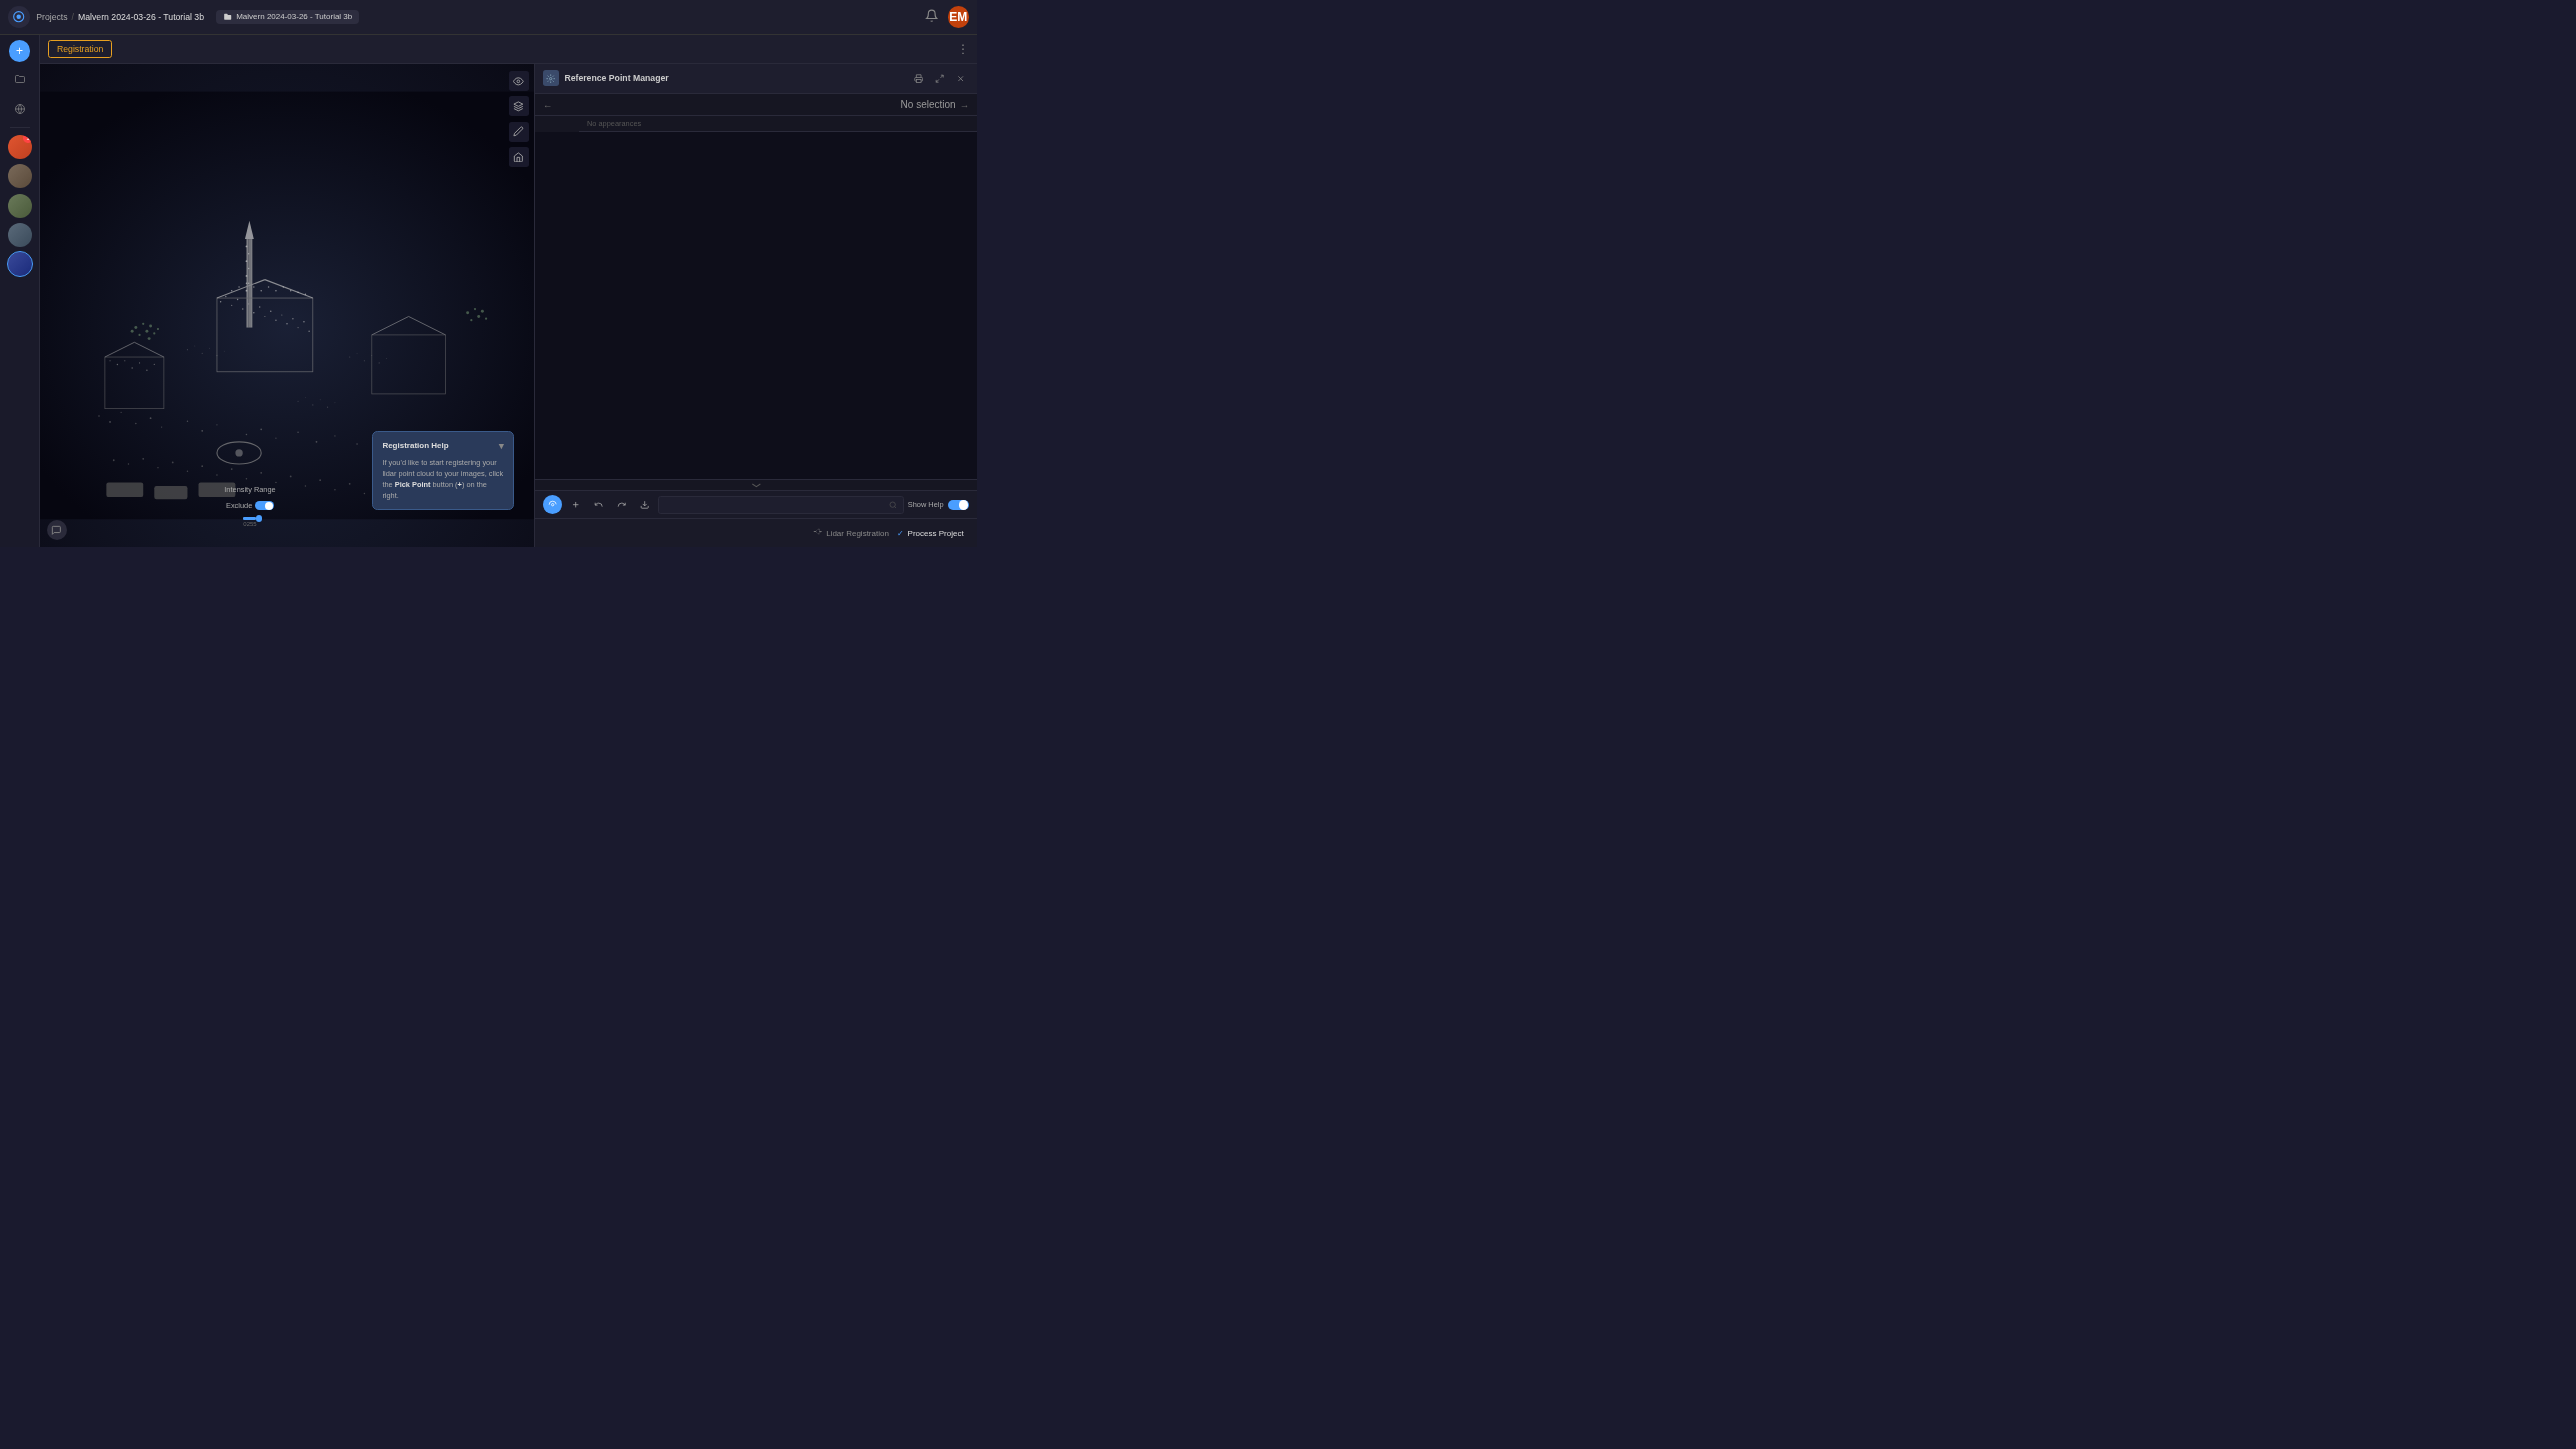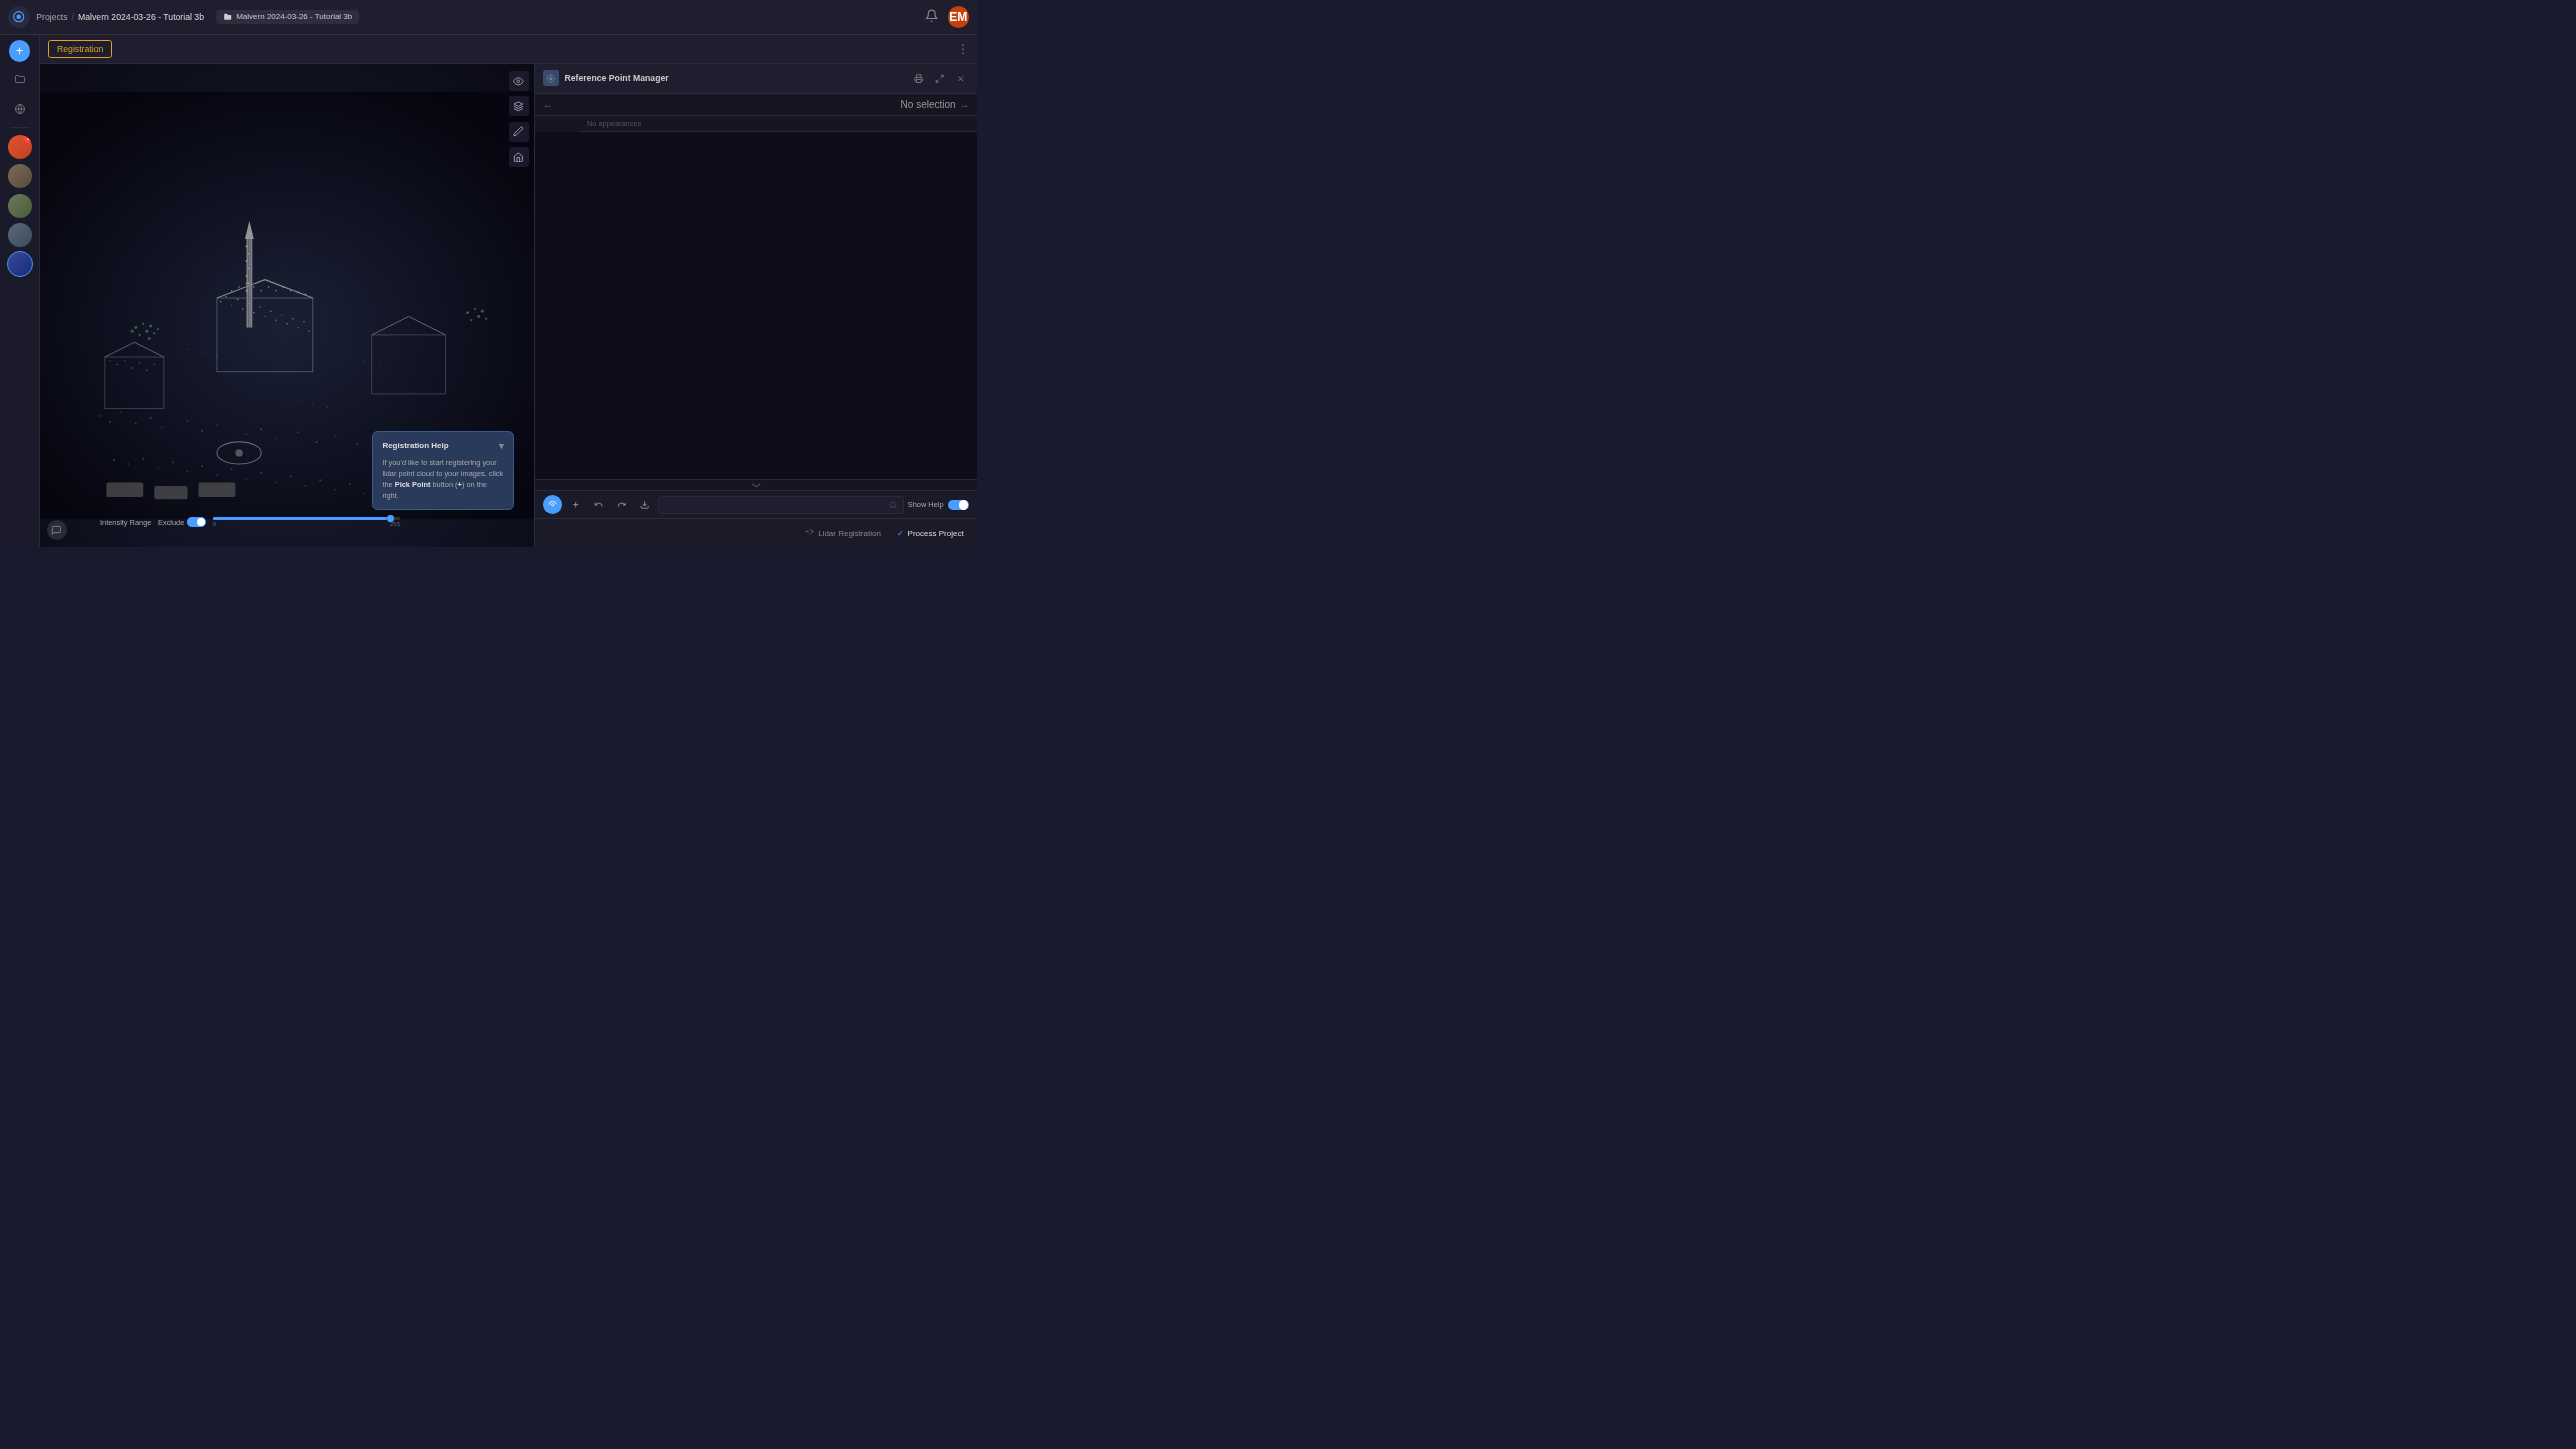--- a/index.html
+++ b/index.html
@@ -349,21 +349,21 @@
       padding: 5.4px 8px;
       font-size: 7.4px; color: #666;
       border-top: 0.7px solid #2a2a3a;
       text-align: center; line-height: 1.5;
     }
     .rpm-status .highlight { color: #aaa; }
 
     
     .footer-actions {
       display: flex; align-items: center; justify-content: flex-end;
-      padding: 5.4px 9.4px; gap: 8px;
+      padding: 5.4px 9.4px; gap: 0;
       border-top: 0.7px solid #2a2a3a;
       background: #1a1a28;
     }
     .footer-btn {
       display: flex; align-items: center; gap: 4px;
       font-size: 8px; color: #888;
       cursor: pointer;
       padding: 2.7px 4px; border-radius: 2.7px;
     }
     .footer-btn.primary-action { color: #ddd; }
@@ -679,21 +679,21 @@
         <div class="reg-help-popup">
           <div class="reg-help-header">
             <span>Registration Help</span>
             <span class="chevron">▾</span>
           </div>
           <div class="reg-help-text">
             <span>If you'd like to start registering your lidar point cloud to your images, click the </span><strong>Pick Point</strong><span> button (</span><strong>+</strong><span>) on the right.</span>
           </div>
         </div>
 
-        <div class="intensity-bar" style="bottom: 20px; left: 60px; right: 134px;">
+        <div class="intensity-bar" style="bottom: 20px; left: 60px; right: 134px; flex-direction: column;">
           <span class="intensity-label">Intensity Range</span>
           <div class="exclude-toggle">
             <span>Exclude</span>
             <div class="toggle-switch">
               <div class="toggle-knob"></div>
             </div>
           </div>
           <div class="range-slider-container">
             <div class="range-track">
               <div class="range-fill" style="width: 93%;"></div>

